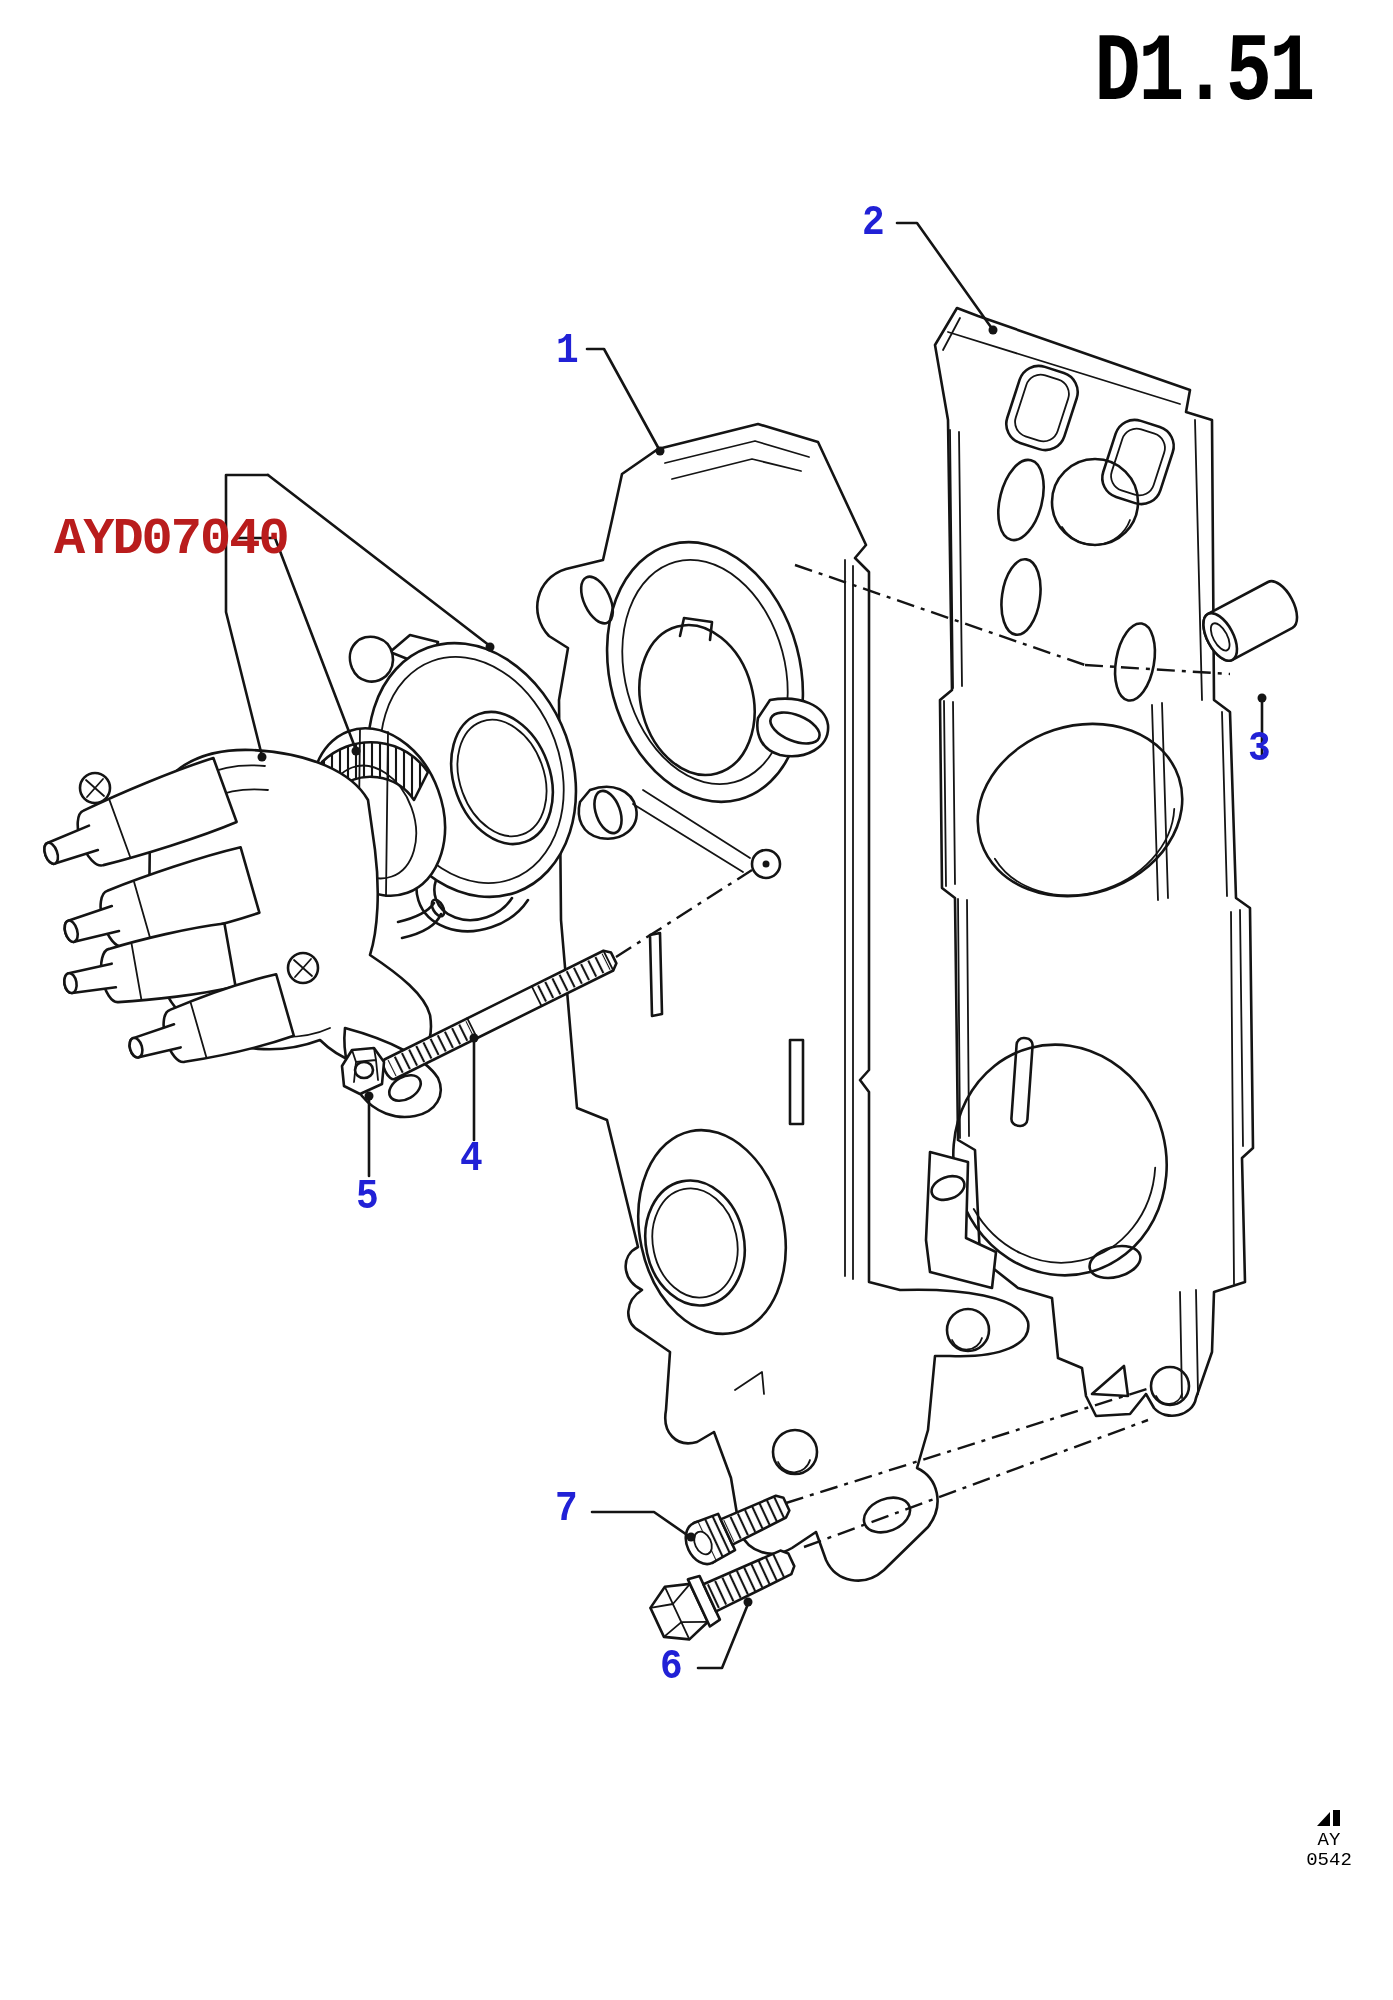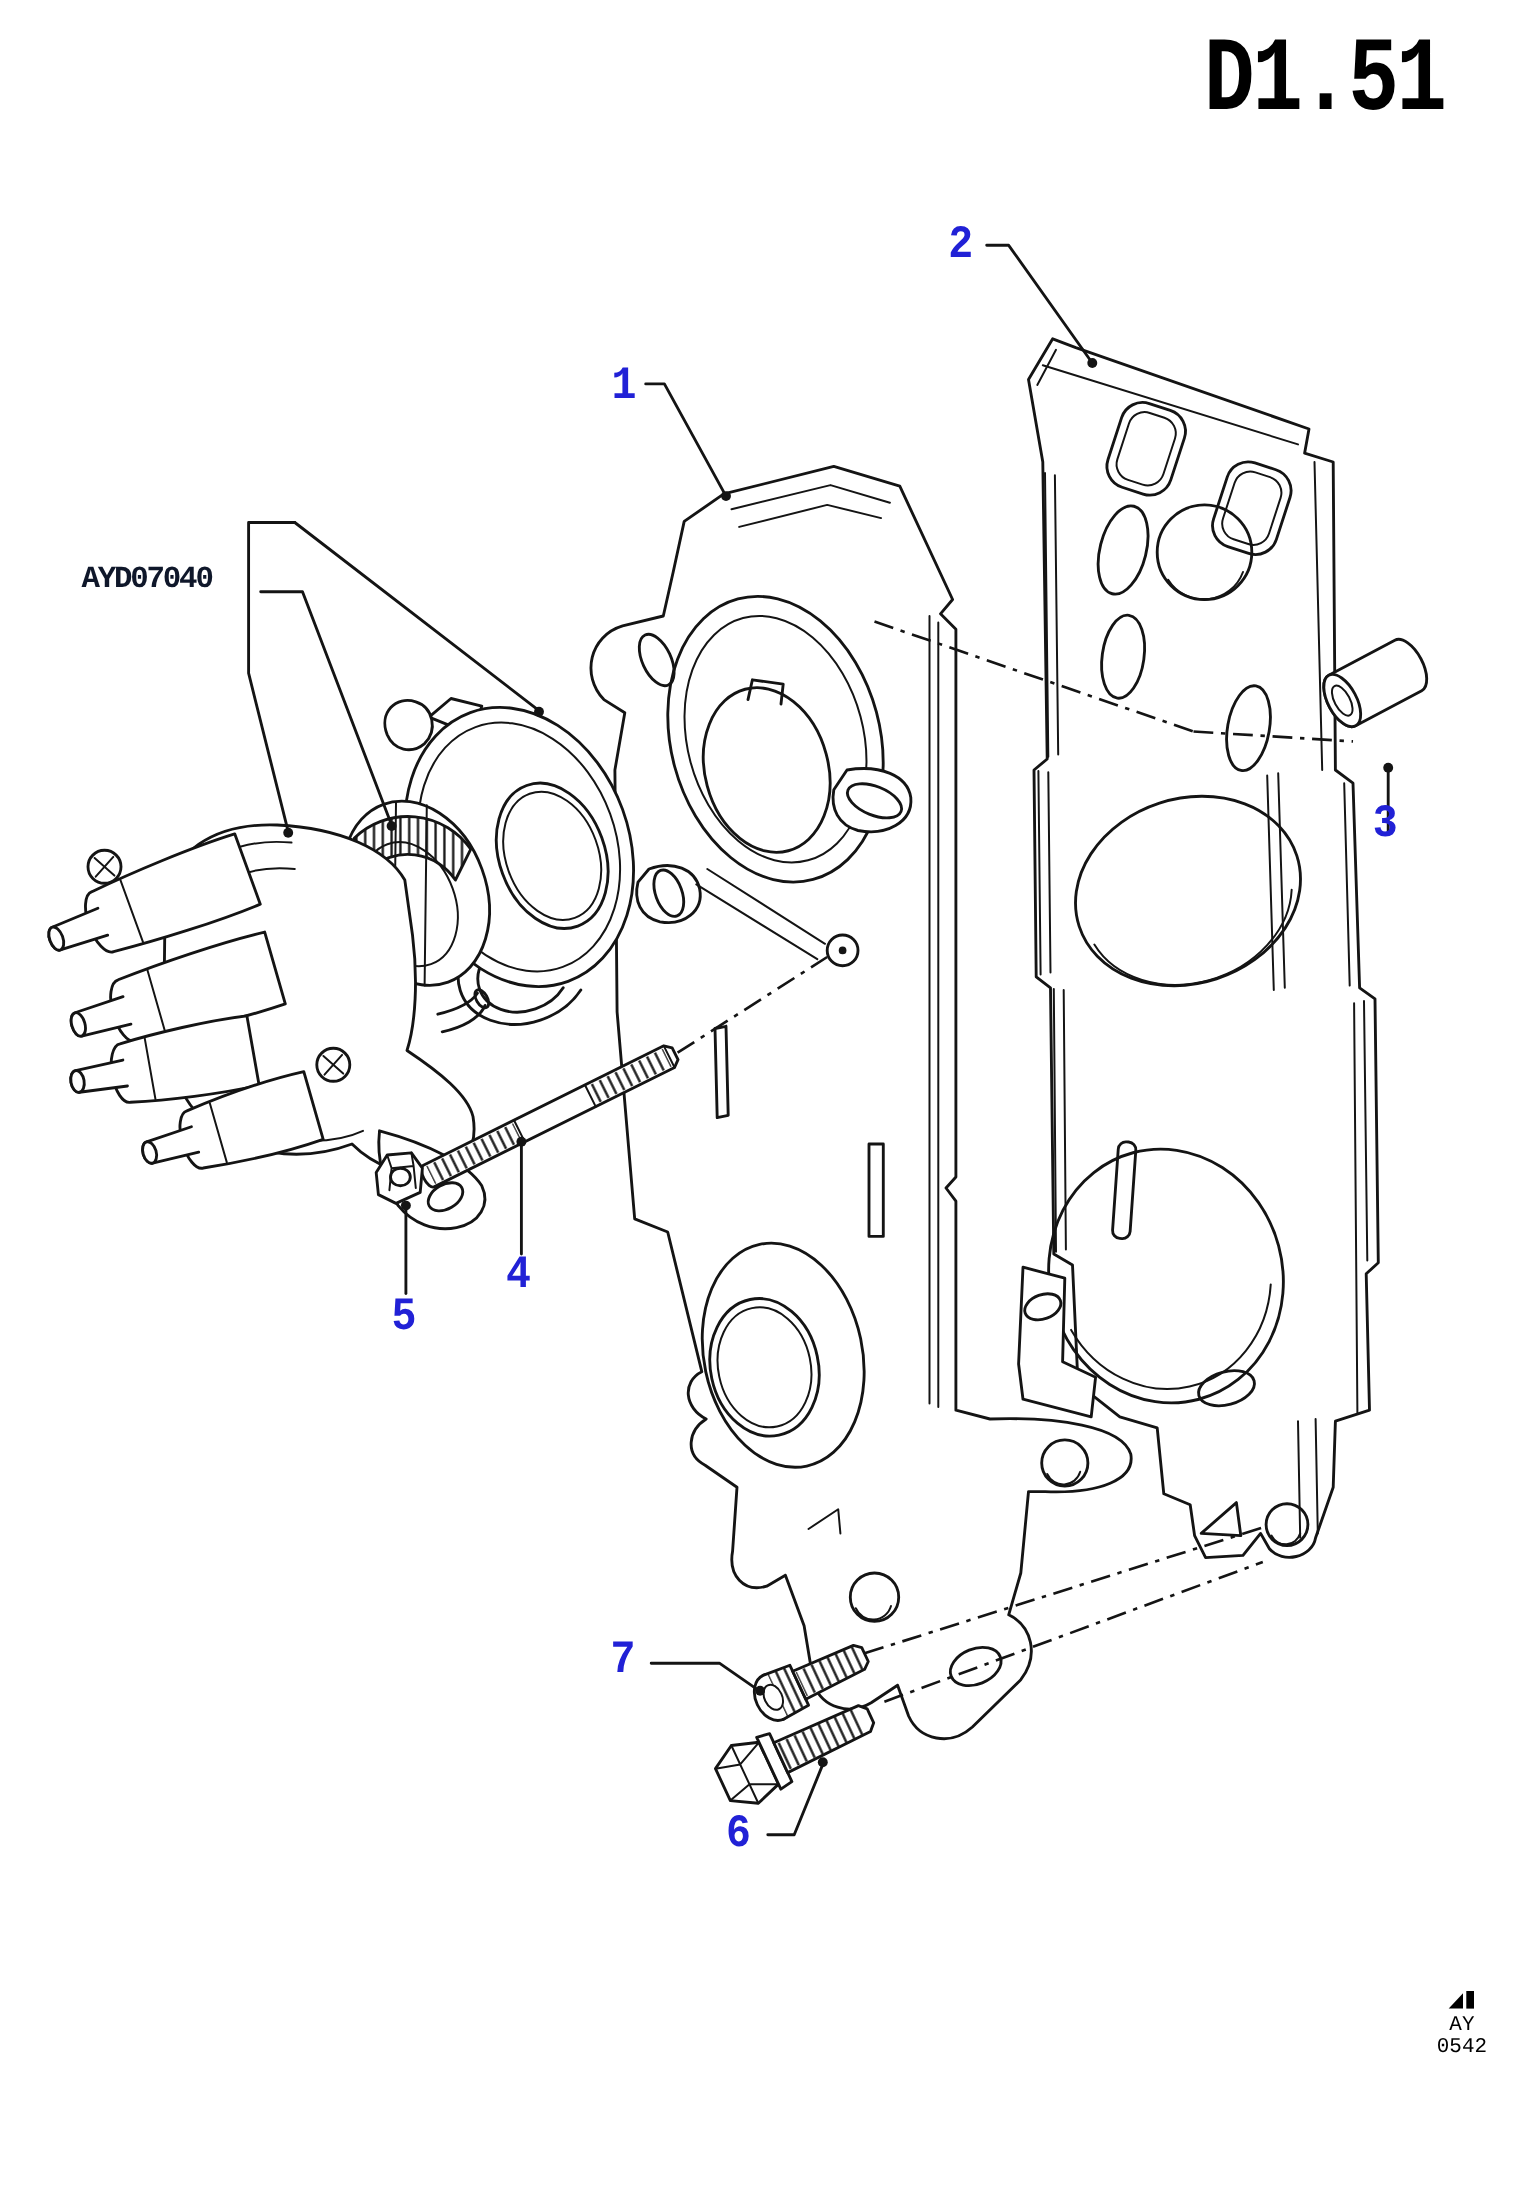--- a/index.html
+++ b/index.html
@@ -7,22 +7,22 @@
     position:relative;width:1393px;height:2000px;background:#ffffff;
     font-family:Liberation Mono, monospace;overflow:hidden;
   }
   #diagram-svg{position:absolute;left:0;top:0;width:1393px;height:2000px;}
   .callout{
     position:absolute;color:#2121d6;font-weight:bold;font-size:42px;
     line-height:1;letter-spacing:-1px;transform:scaleX(.9);transform-origin:left top;
     user-select:none;
   }
   .kit-code{
-    position:absolute;left:54px;top:514px;color:#0f172a;font-weight:bold;
-    font-size:28px;line-height:1;letter-spacing:-2px;margin-left:20px;
+    position:absolute;left:54px;top:514px;color:#b91c1c;font-weight:bold;
+    font-size:52px;line-height:1;letter-spacing:-2px;
   }
   #page-code{
     position:absolute;top:26px;right:80px;color:#000;font-weight:bold;
     font-size:96px;line-height:1;letter-spacing:-3px;
     transform:scaleX(.8);transform-origin:right top;
   }
   #corner-mark{position:absolute;left:1284px;top:1808px;width:90px;text-align:center;color:#000;}
   #corner-mark .mark-icon{display:block;margin:0 auto 2px auto;}
   #corner-mark .mark-line{font-size:19px;line-height:20px;}
   #footer-copyright{

